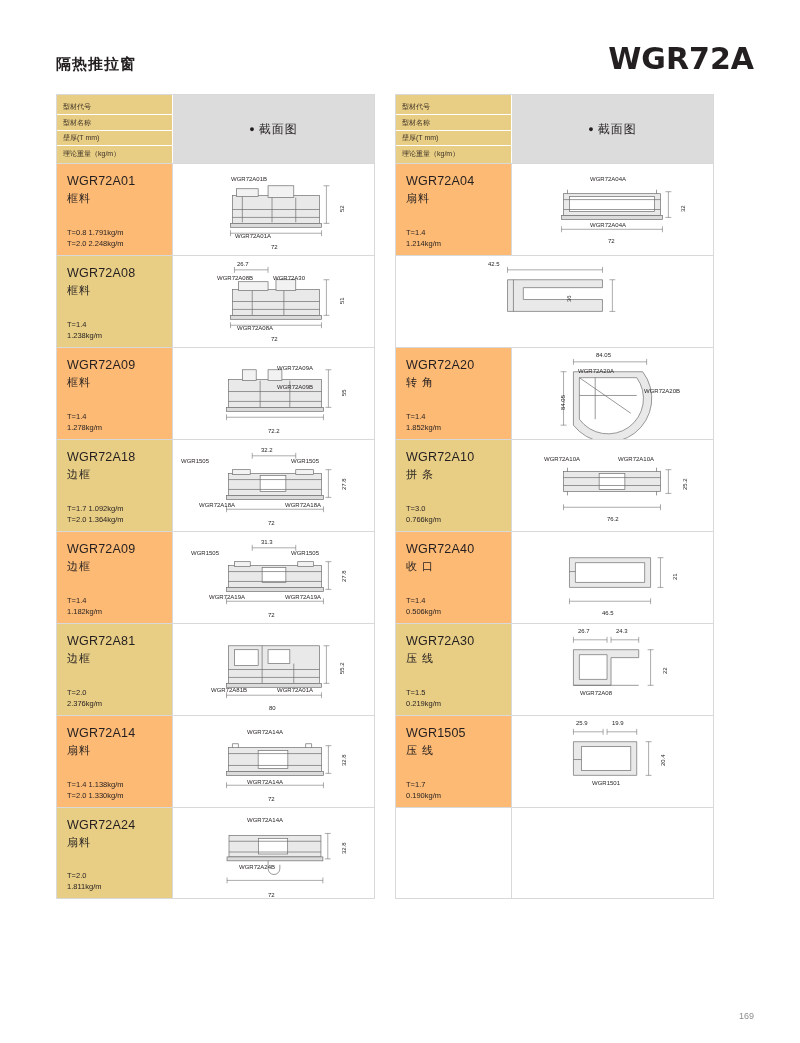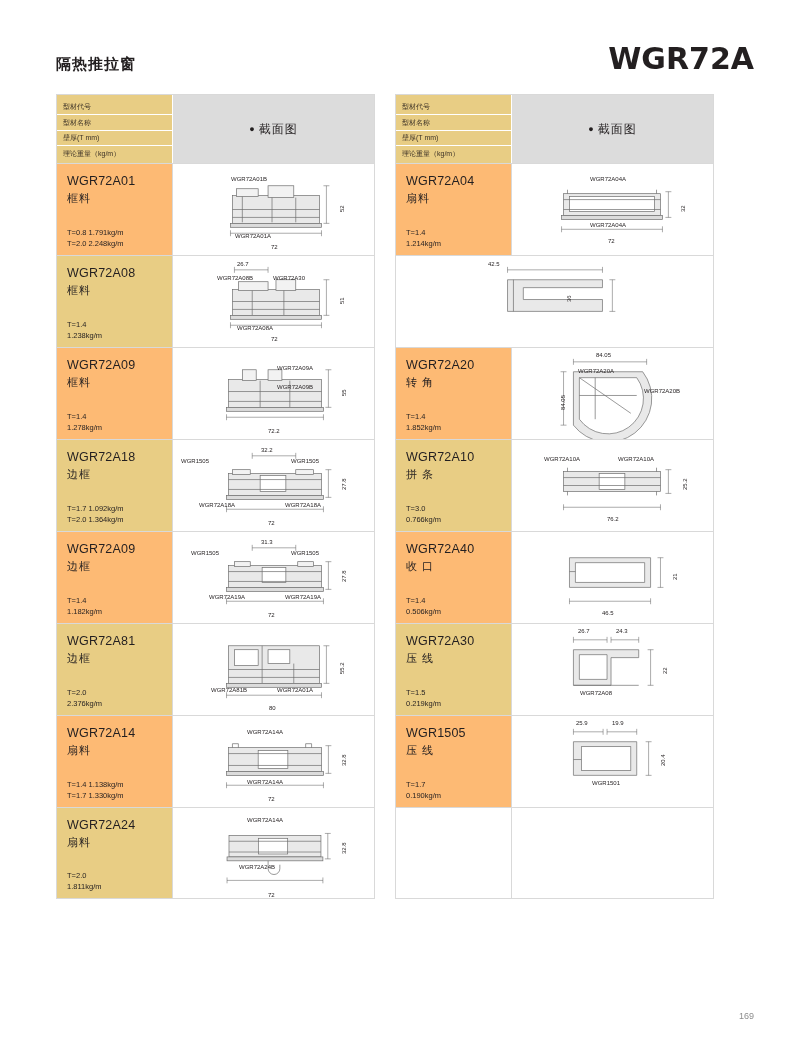--- a/index.html
+++ b/index.html
@@ -403,21 +403,21 @@
           <span class="lbl" style="left:104px;top:63px">WGR72A01A</span>
           <span class="lbl" style="left:96px;top:81px">80</span>
         </div>
       </div>
 
       <div class="row">
         <div class="cell-info plain">
           <div class="code">WGR72A14</div>
           <div class="name">扇料</div>
           <div class="spec" style="white-space:pre-line">T=1.4  1.138kg/m
-T=1.7  1.330kg/m</div>
+T=2.0  1.330kg/m</div>
         </div>
         <div class="cell-fig">
           <div class="fig">
             <svg viewBox="0 0 203 92">
               <g stroke="#6d6d6d" fill="none" stroke-width=".7">
                 <rect x="56" y="32" width="94" height="24" fill="#e9e9e9"></rect>
                 <rect x="86" y="35" width="30" height="18" fill="#ffffff"></rect>
                 <path d="M56 38 H150 M56 50 H150"></path>
                 <rect x="54" y="56" width="98" height="4" fill="#dcdcdc"></rect>
                 <path d="M60 32 v-4 h6 v4 M140 32 v-4 h-6 v4"></path>

